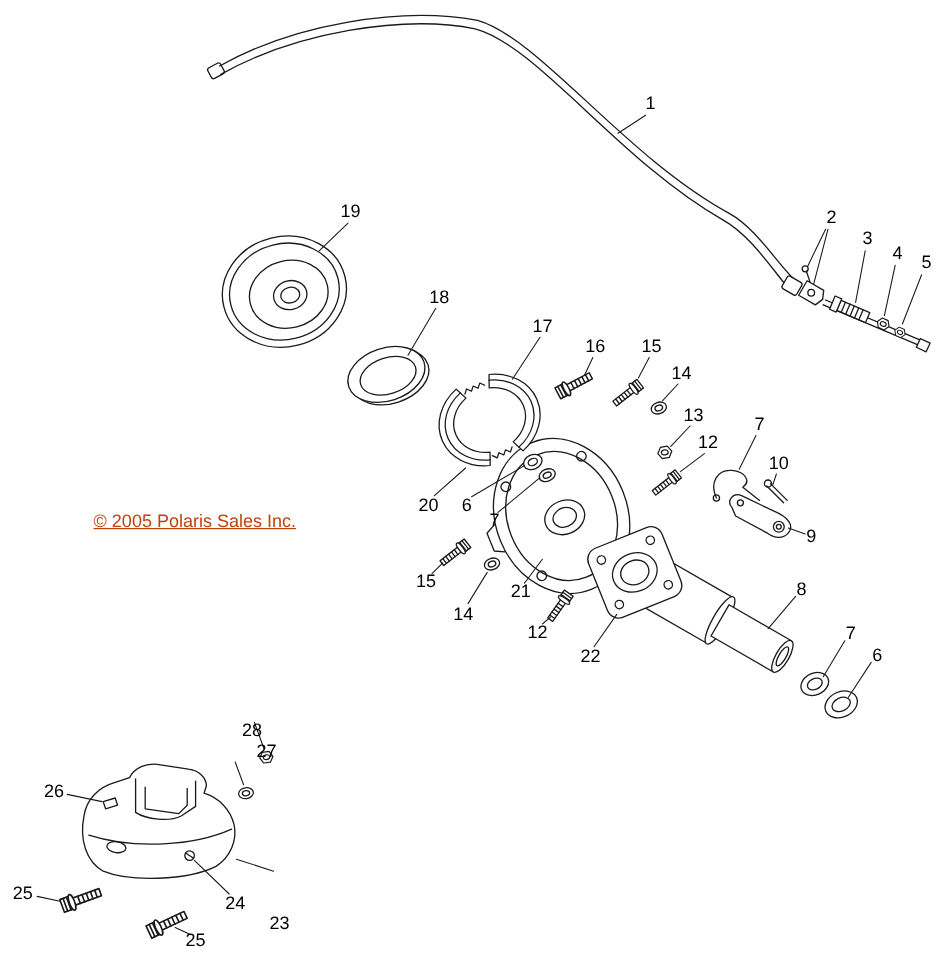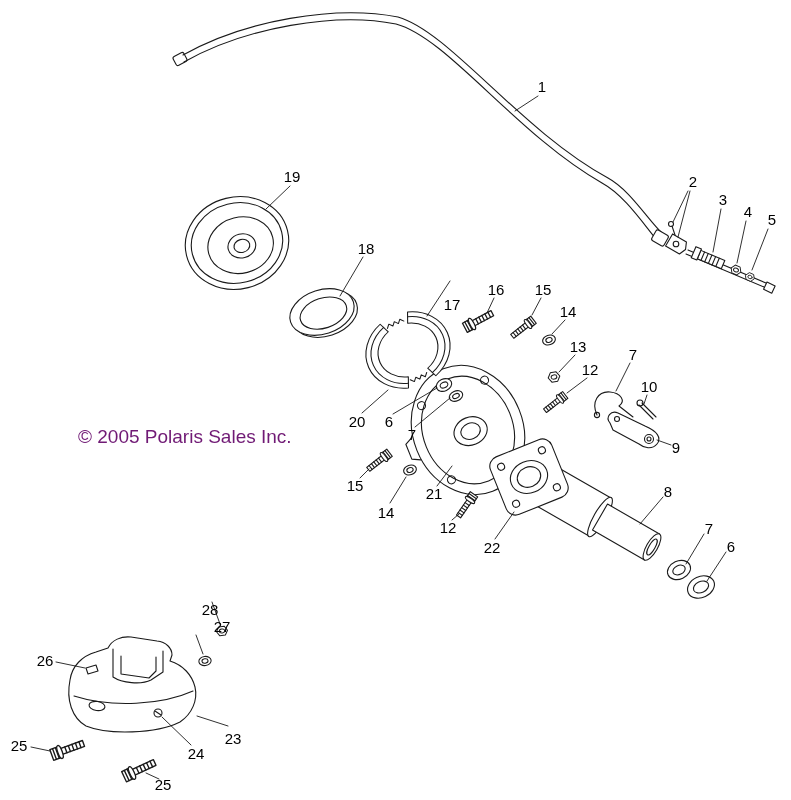--- a/index.html
+++ b/index.html
@@ -1,21 +1,21 @@
 <!DOCTYPE html>
 <html><head>
 <meta charset="utf-8">
 <style>
   html,body{margin:0;padding:0;background:#fff;}
   .page{position:relative;width:791px;height:800px;background:#fff;overflow:hidden;
         font-family:"Liberation Sans",sans-serif;}
   .diagram-svg{position:absolute;left:0;top:0;}
   .callout{position:absolute;transform:translate(-50%,-50%);
            font-family:"Liberation Sans",sans-serif;font-size:15px;color:#000;line-height:1;}
-  .copyright{position:absolute;left:78px;top:426px;font-size:19px;color:#701a75;}
+  .copyright{position:absolute;left:78px;top:426px;font-size:15px;color:#c2410c;text-decoration:underline;}
 </style>
 </head>
 <body>
 
 <div class="page">
 
   <svg class="diagram-svg" width="791" height="800" viewBox="0 0 791 800" fill="none" stroke="#1a1a1a" stroke-width="1.1" stroke-linecap="round" stroke-linejoin="round">
 
     <defs>
       <g id="boltsm">
@@ -203,21 +203,21 @@
   </svg>
 
   <div style="position:absolute;left:0;top:0;width:791px;height:800px;pointer-events:none;">
       <div class="callout" style="left: 542px; top: 86px;">1</div>
       <div class="callout" style="left: 693px; top: 181px;">2</div>
       <div class="callout" style="left: 723px; top: 199px;">3</div>
       <div class="callout" style="left: 748px; top: 211px;">4</div>
       <div class="callout" style="left: 772px; top: 219px;">5</div>
       <div class="callout" style="left: 292px; top: 176px;">19</div>
       <div class="callout" style="left: 366px; top: 248px;">18</div>
-      <div class="callout" style="left: 452px; top: 272px; margin-top: 32px;">17</div>
+      <div class="callout" style="left: 452px; top: 272px;">17</div>
       <div class="callout" style="left: 496px; top: 289px;">16</div>
       <div class="callout" style="left: 543px; top: 289px;">15</div>
       <div class="callout" style="left: 568px; top: 311px;">14</div>
       <div class="callout" style="left: 578px; top: 346px;">13</div>
       <div class="callout" style="left: 590px; top: 369px;">12</div>
       <div class="callout" style="left: 633px; top: 354px;">7</div>
       <div class="callout" style="left: 649px; top: 386px;">10</div>
       <div class="callout" style="left: 676px; top: 447px;">9</div>
       <div class="callout" style="left: 357px; top: 421px; text-align: right;">20</div>
       <div class="callout" style="left: 389px; top: 421px;">6</div>
@@ -226,20 +226,20 @@
       <div class="callout" style="left: 386px; top: 512px;">14</div>
       <div class="callout" style="left: 434px; top: 493px;">21</div>
       <div class="callout" style="left: 448px; top: 527px;">12</div>
       <div class="callout" style="left: 492px; top: 547px;">22</div>
       <div class="callout" style="left: 668px; top: 491px;">8</div>
       <div class="callout" style="left: 709px; top: 528px;">7</div>
       <div class="callout" style="left: 731px; top: 546px;">6</div>
       <div class="callout" style="left: 210px; top: 593px; margin-top: 16px;">28</div>
       <div class="callout" style="left: 193px; top: 626px; margin-left: 29px;">27</div>
       <div class="callout" style="left: 45px; top: 660px; text-align: right;">26</div>
-      <div class="callout" style="left: 233px; top: 738px;">23</div>
+      <div class="callout" style="left: 233px; top: 770px;">23</div>
       <div class="callout" style="left: 196px; top: 753px;">24</div>
       <div class="callout" style="left: 19px; top: 745px;">25</div>
       <div class="callout" style="left: 163px; top: 784px;">25</div>
     </div>
 
   <div class="copyright">© 2005 Polaris Sales Inc.</div>
 </div>
 
 </body></html>

